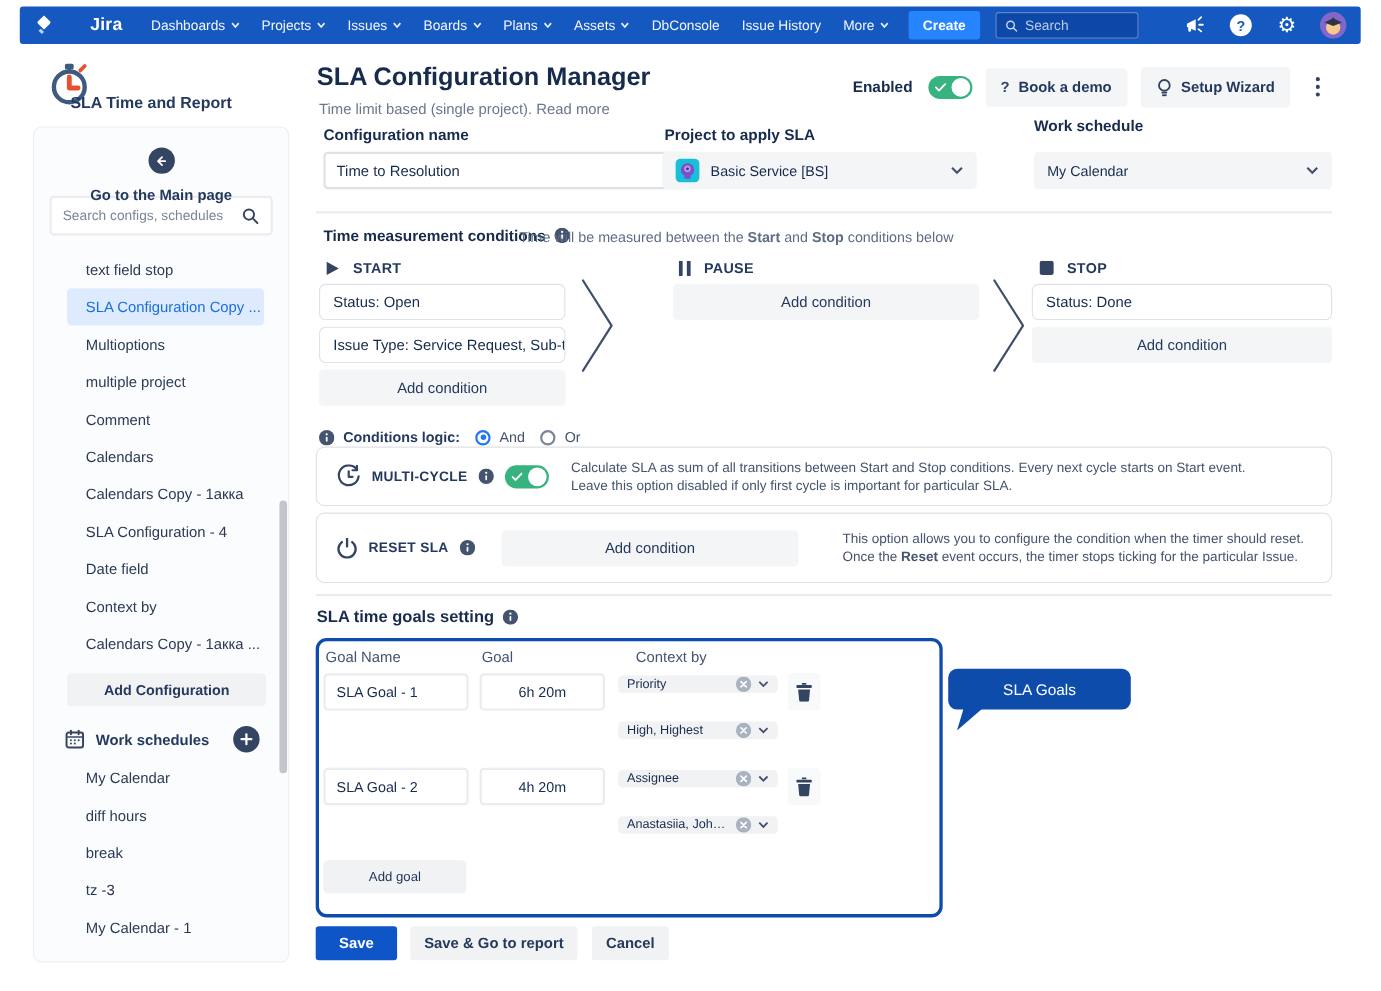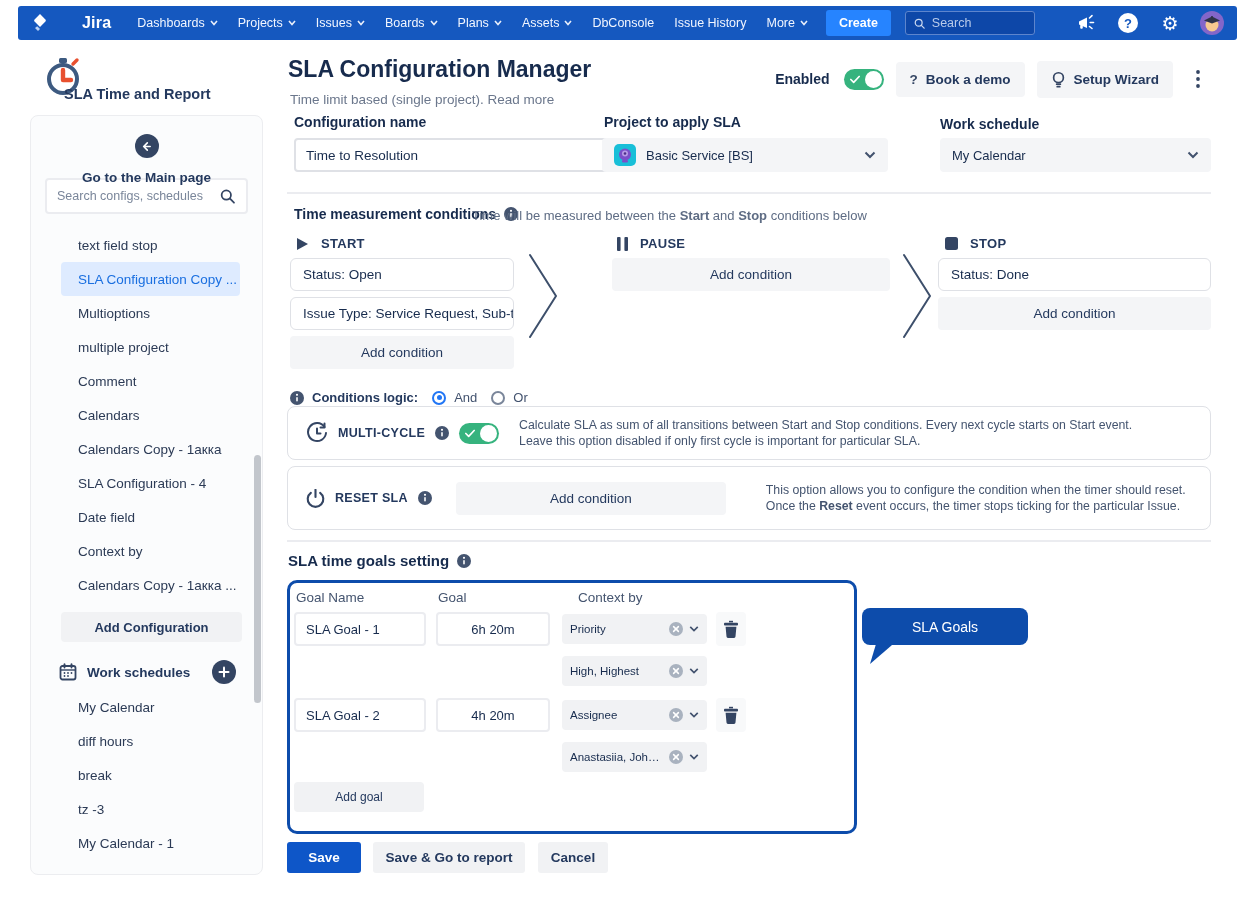--- a/index.html
+++ b/index.html
@@ -139,21 +139,21 @@
 
   
   .goals-box { position:absolute; left:287px; top:580px; width:570px; height:254px; border:3px solid #0D4CAB; border-radius:10px; background:#fff; }
   .g-col-label { position:absolute; font-size:13.5px; color:#44546F; }
   .g-input {
     position:absolute; height:34px; background:#fff; border:2px solid #EBECF0; border-radius:4px;
     font-size:13px; color:#172B4D; padding:0 10px; font-family:"Liberation Sans",sans-serif; outline:none;
   }
   .g-input.center { text-align:center; }
   .ctx-select {
-    position:absolute; left:562px; width:145px; height:30px; background:#F1F2F4; border-radius:4px;
+    position:absolute; left:562px; width:145px; height:16px; background:#F1F2F4; border-radius:4px;
     display:flex; align-items:center; padding:0 8px; gap:6px; font-size:11.5px; color:#172B4D; cursor:pointer;
   }
   .ctx-select .ctx-txt { flex:1; white-space:nowrap; overflow:hidden; text-overflow:ellipsis; }
   .trash-btn { position:absolute; left:716px; width:30px; height:34px; display:flex; align-items:center; justify-content:center; cursor:pointer; background:#F8F9FA; border-radius:4px; }
   .add-goal-btn {
     position:absolute; left:294px; top:782px; width:130px; height:30px; background:#F1F2F4; border:none; border-radius:4px;
     font-size:12px; font-weight:500; color:#24395E; cursor:pointer; font-family:"Liberation Sans",sans-serif;
   }
   .callout { position:absolute; left:862px; top:608px; width:166px; height:37px; background:#0D4CAB; border-radius:8px;
     display:flex; align-items:center; justify-content:center; color:#fff; font-size:14px; }
@@ -419,21 +419,21 @@
     <circle cx="11" cy="9.5" r="3" fill="#B79AE6"></circle>
     <circle cx="11" cy="9.5" r="1.3" fill="#4B2E87"></circle>
     <rect x="8" y="16" width="6" height="2.4" rx="1.2" fill="#7A4FC9"></rect>
   </svg>
   <span>Basic Service [BS]</span>
   <svg class="chev-svg sel-chev" viewBox="0 0 12 8">
       <polyline points="1.5,1.5 6,6 10.5,1.5"></polyline>
     </svg>
 </div>
 
-<div class="field-label" style="left:940px; top:116px;text-align:center;">Work schedule</div>
+<div class="field-label" style="left:940px; top:106px;text-align:center;">Work schedule</div>
 <div class="select-gray" style="left:940px; top:138px; width:271px;">
   <span>My Calendar</span>
   <svg class="chev-svg sel-chev" viewBox="0 0 12 8">
       <polyline points="1.5,1.5 6,6 10.5,1.5"></polyline>
     </svg>
 </div>
 
 <div class="divider" style="top:192px;"></div>
 
 <div class="sec-title" style="left:294px; top:206px;">

